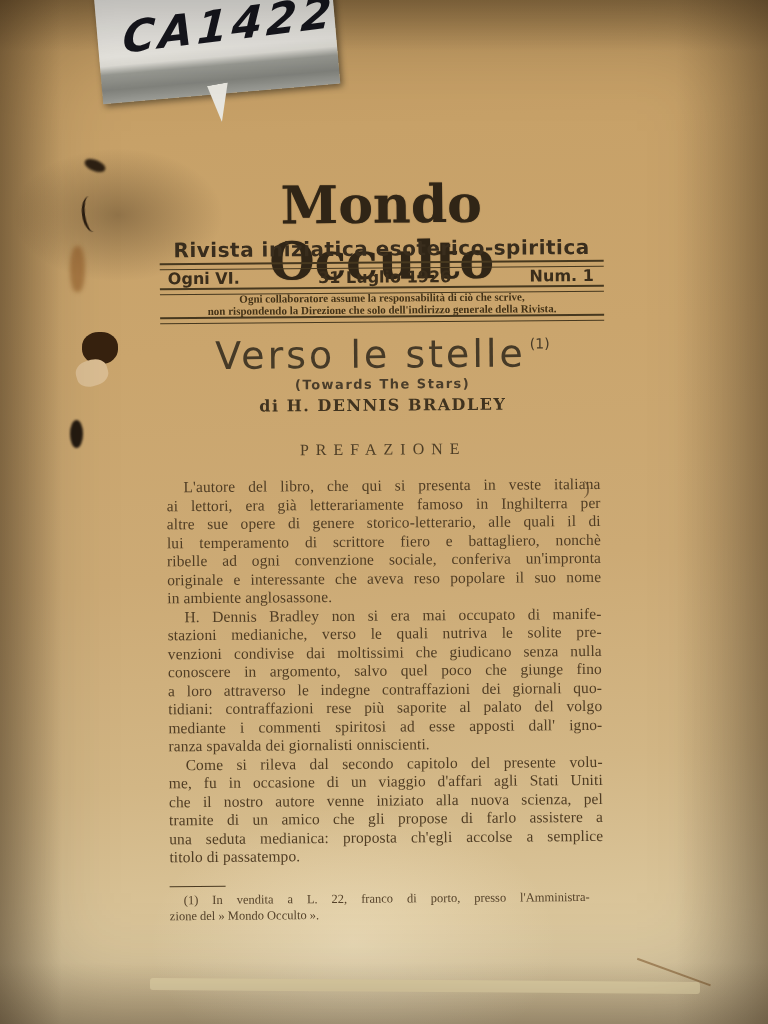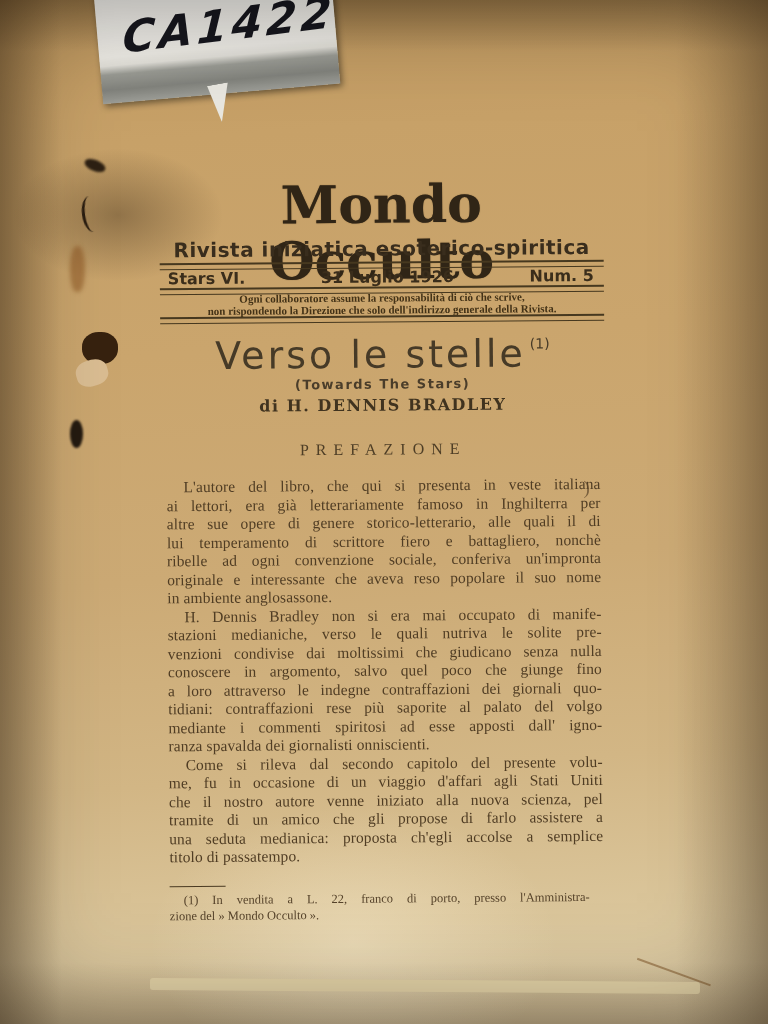--- a/index.html
+++ b/index.html
@@ -123,23 +123,23 @@
   <div class="tear-hole"></div>
   <div class="tear-flap"></div>
   <div class="tear-mark-3"></div>
   <div class="corner-crease"></div>
 
   <div class="print-area">
     <div class="masthead-title">Mondo Occulto</div>
     <div class="masthead-subtitle">Rivista iniziatica esoterico-spiritica</div>
     <div class="rule rule-1"></div>
     <div class="masthead-row">
-      <span class="cell-left">Stars VI.</span>
+      <span class="cell-left">Ogni VI.</span>
       <span class="cell-center">31 Luglio 1926</span>
-      <span class="cell-right">Num. 5</span>
+      <span class="cell-right">Num. 1</span>
     </div>
     <div class="rule rule-2"></div>
     <div class="disclaimer">
       <div>Ogni collaboratore assume la responsabilità di ciò che scrive,</div>
       <div>non rispondendo la Direzione che solo dell'indirizzo generale della Rivista.</div>
     </div>
     <div class="rule rule-3"></div>
 
     <div class="article-title"><span>Verso le stelle</span><sup>(1)</sup></div>
     <div class="article-translation">(Towards The Stars)</div>

